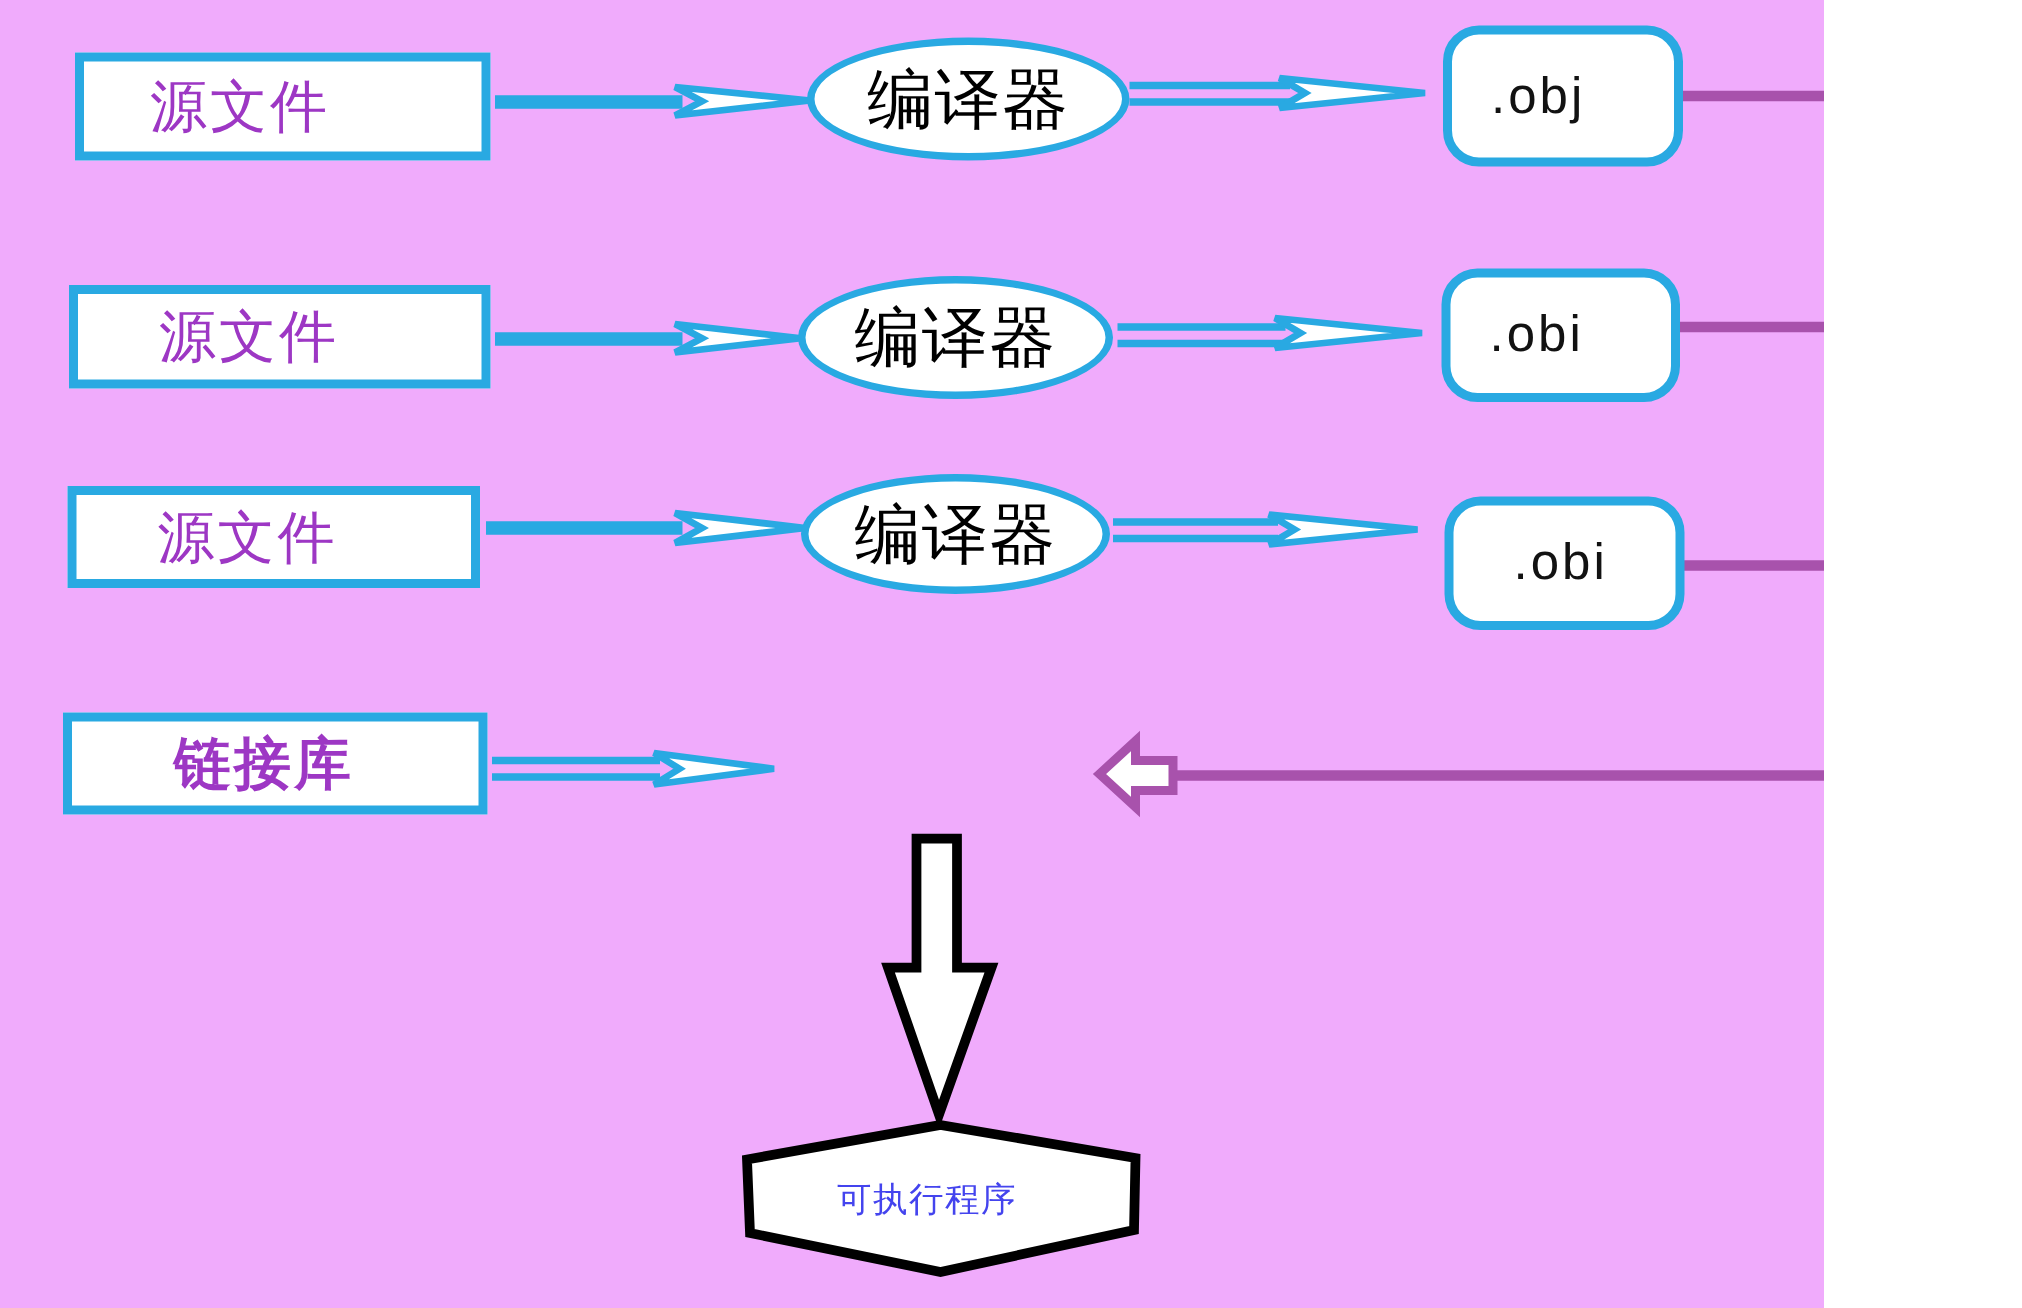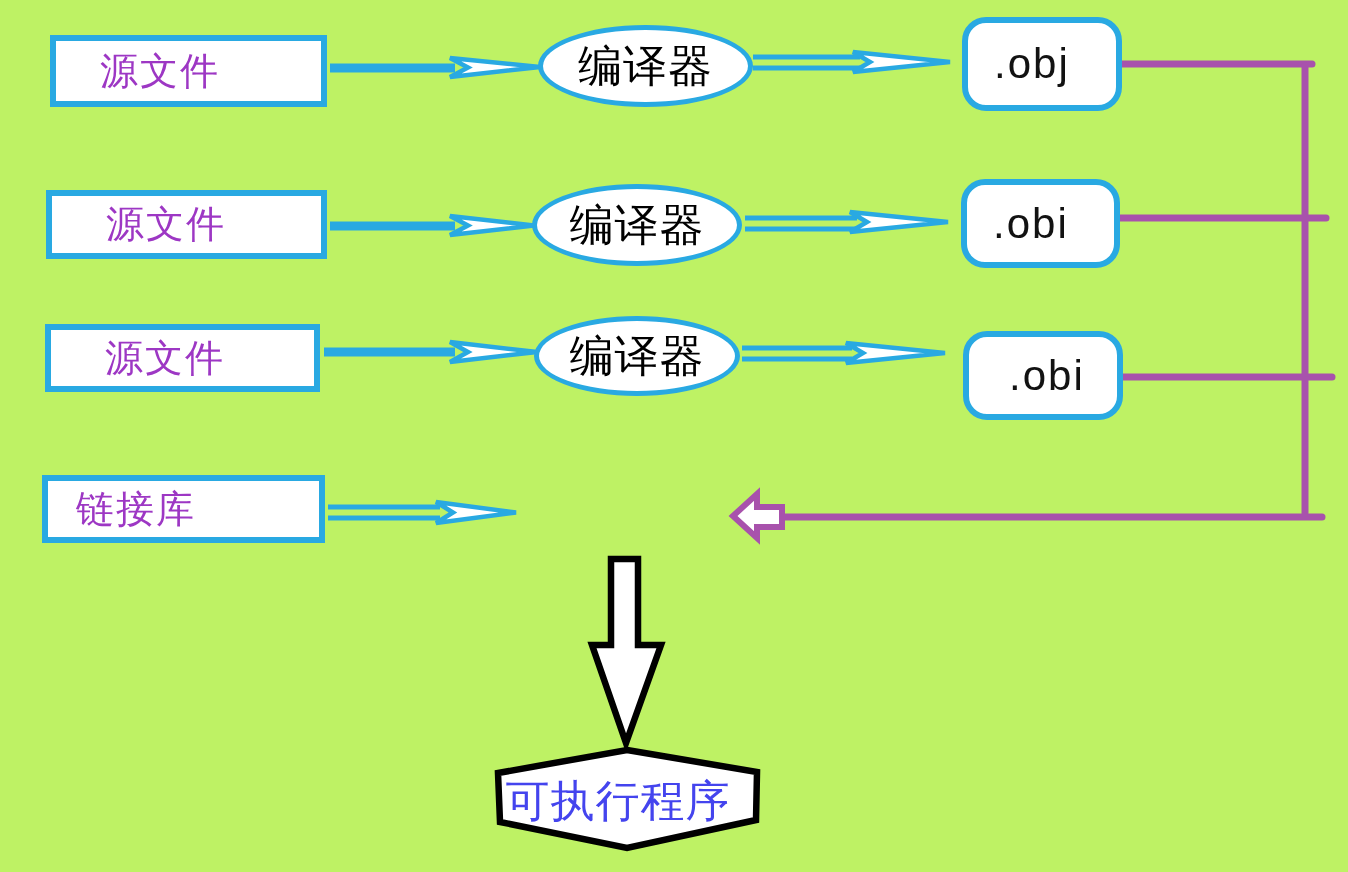--- a/index.html
+++ b/index.html
@@ -3,42 +3,42 @@
 <meta charset="utf-8">
 <style>
   :root{
     --blue:#29A9E2;
     --purple:#A852AC;
     --src-text:#9D37C4;
     --exec-text:#4444EE;
   }
   html,body{margin:0;padding:0;background:#fff;}
   .canvas{
-    position:relative;width:1348px;height:872px;background:#bef264;overflow:hidden;
+    position:relative;width:1216px;height:872px;background:#f0abfc;overflow:hidden;
     font-family:"Liberation Sans","DejaVu Sans",sans-serif;
   }
   .layer{position:absolute;left:0;top:0;}
   .rect-node{
     position:absolute;background:#fff;border:6px solid var(--blue);
     box-sizing:border-box;display:flex;align-items:center;
     color:var(--src-text);font-size:38px;font-weight:500;letter-spacing:2px;
   }
   .ellipse-node{
     position:absolute;background:#fff;border:5px solid var(--blue);border-radius:50%;
     box-sizing:border-box;display:flex;align-items:center;justify-content:center;
     color:#000;font-size:44px;font-weight:500;letter-spacing:1px;
   }
   .obj-node{
     position:absolute;background:#fff;border:6px solid var(--blue);border-radius:24px;
     box-sizing:border-box;display:flex;align-items:center;
-    color:#121212;font-size:42px;font-weight:400;letter-spacing:2px;
+    color:#121212;font-size:34px;font-weight:400;letter-spacing:2px;
   }
   .hex-label{
-    position:absolute;display:flex;align-items:flex-start;justify-content:center;
-    color:var(--exec-text);font-size:44px;font-weight:500;letter-spacing:1px;
+    position:absolute;display:flex;align-items:center;justify-content:center;
+    color:var(--exec-text);font-size:23px;font-weight:500;letter-spacing:1px;
   }
 </style>
 </head>
 <body>
 
 <div class="canvas">
 
   <svg class="layer" width="1348" height="872" viewBox="0 0 1348 872">
 
     <g stroke="#29A9E2">
@@ -134,21 +134,21 @@
   </div>
 
   <div class="ellipse-node" style="left:534px;top:316px;width:206px;height:80px;">
     <span>编译器</span>
   </div>
 
   <div class="obj-node" style="left:963px;top:331px;width:160px;height:89px;padding-left:40px;">
     <span>.obi</span>
   </div>
 
-  <div class="rect-node" style="left:42px;top:475px;width:283px;height:68px;padding-left:28px;">
+  <div class="rect-node" style="left:42px;top:475px;width:283px;height:68px;padding-left:68px;font-weight:bold;">
     <span>链接库</span>
   </div>
 
 
   <div class="hex-label" style="left:498px;top:772px;width:240px;height:54px;">
     <span>可执行程序</span>
   </div>
 
 </div>
 

